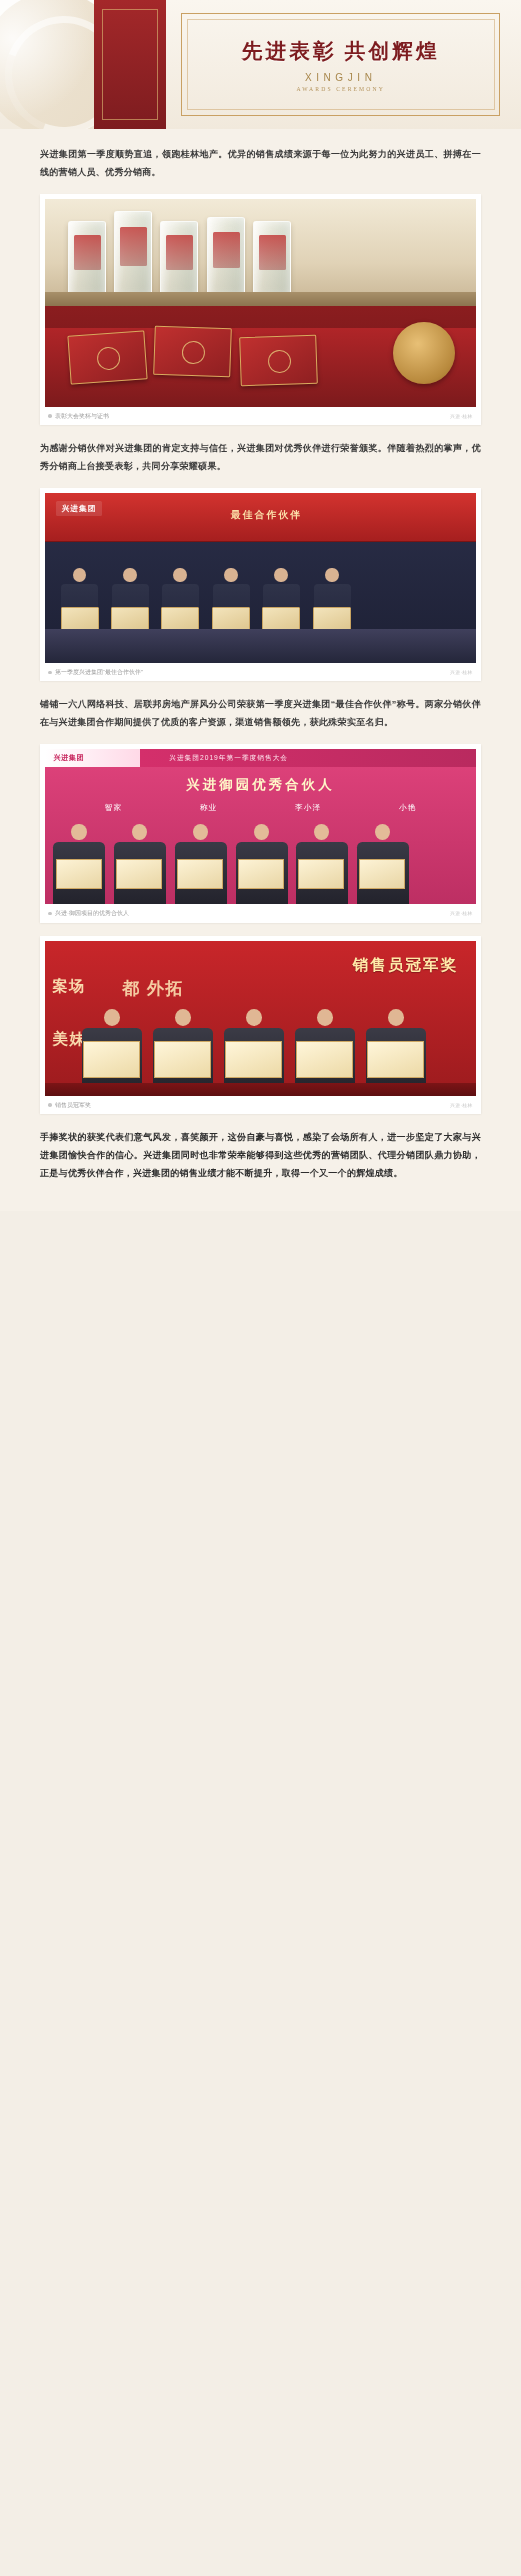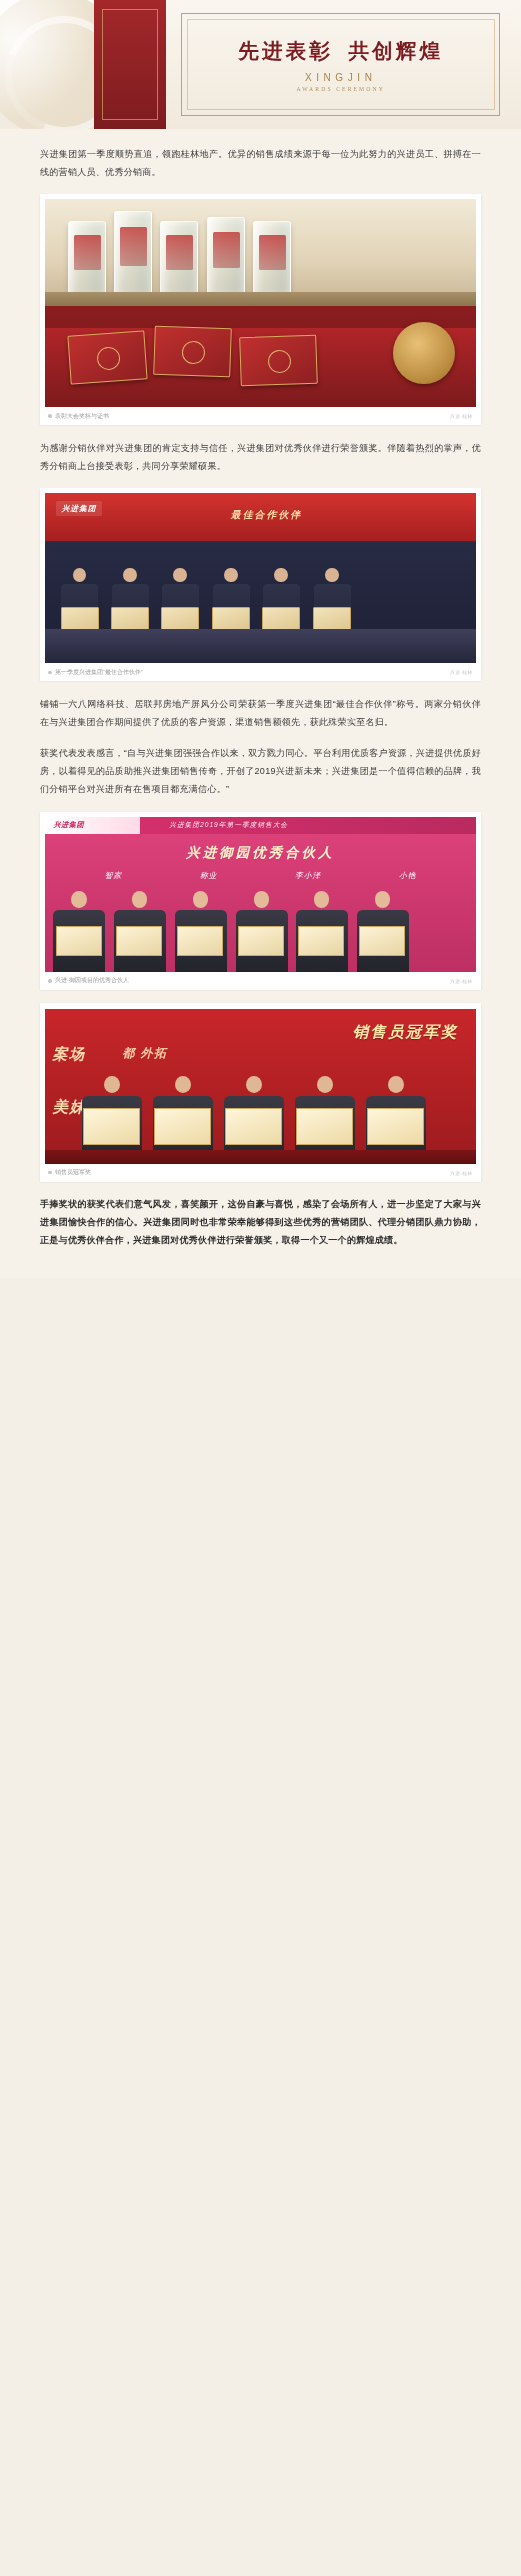--- a/index.html
+++ b/index.html
@@ -89,21 +89,21 @@
     display: flex;
     flex-direction: column;
     align-items: center;
     justify-content: center;
   }
   .banner-title {
     font-size: 20.6px;
     letter-spacing: 3.1px;
     color: #7d1c1f;
     font-weight: bold;
-    font-family: Liberation Mono, monospace;
+    font-family: Liberation Serif, serif;
     text-shadow: 0 0.5px 0 rgba(255,255,255,0.6);
   }
   .banner-sub-cn {
     margin-top: 7.2px;
     font-size: 10px;
     letter-spacing: 4.6px;
     color: #a8874c;
   }
   .banner-sub-en {
     margin-top: 3.6px;
@@ -117,41 +117,41 @@
   .content {
     padding: 15.5px 40px 29px 40px;
   }
   p.para {
     margin: 0 0 13.4px 0;
     font-size: 9px;
     line-height: 2.0;
     color: #3b3b3b;
     text-align: justify;
     letter-spacing: 0.3px;
+    font-weight: bold;
   }
   p.para.bold {
     font-weight: bold;
     color: #2e2e2e;
   }
   p.para.last { margin-bottom: 0; }
 
   
   .figure {
     margin: 0 0 13.4px 0;
     background: #fff;
     padding: 5.2px 5.2px 0 5.2px;
     box-shadow: 0 0.5px 2.1px rgba(0,0,0,0.10);
   }
   .figure .stack { display: block; }
   .photo {
     position: relative;
     width: 100%;
     overflow: hidden;
     display: block;
-    font-style: italic;
   }
   .caption {
     display: flex;
     align-items: center;
     justify-content: space-between;
     padding: 4.6px 3.1px 4.6px 3.1px;
     font-size: 6px;
     color: #9a9a9a;
     background: #fff;
   }
@@ -404,21 +404,21 @@
     color: #ffe9b8; font-size: 15px; font-weight: bold; letter-spacing: 1.5px;
     opacity: .92;
   }
   .ph-red .sidetxt2 {
     position: absolute; left: 7.2px; top: 88px;
     color: #ffe9b8; font-size: 15.5px; font-weight: bold; letter-spacing: 1.5px;
     opacity: .92;
   }
   .ph-red .sidetxt3 {
     position: absolute; left: 77px; top: 36px;
-    color: #ffe9b8; font-size: 12px; font-weight: bold; letter-spacing: 1.5px;
+    color: #ffe9b8; font-size: 17px; font-weight: bold; letter-spacing: 1.5px;
     opacity: .85;
   }
   .ph-red .person {
     position: absolute;
     bottom: 0;
     width: 66px;
   }
   .ph-red .person .head {
     width: 16.5px; height: 17.5px; border-radius: 50%;
     background: #e0b794; margin: 0 auto 2.1px auto;
@@ -540,21 +540,20 @@
       <div class="caption">
         <span class="cap-left">
           <span class="cap-dot"></span>
           <span>第一季度兴进集团“最佳合作伙伴”</span>
         </span>
         <span class="cap-right">兴进·桂林</span>
       </div>
     </div>
 
     <p class="para">铺铺一六八网络科技、居联邦房地产屏风分公司荣获第一季度兴进集团“最佳合作伙伴”称号。两家分销伙伴在与兴进集团合作期间提供了优质的客户资源，渠道销售额领先，获此殊荣实至名归。</p>
-    <p class="para">获奖代表发表感言，“自与兴进集团强强合作以来，双方戮力同心。平台利用优质客户资源，兴进提供优质好房，以着得见的品质助推兴进集团销售传奇，开创了2019兴进新未来；兴进集团是一个值得信赖的品牌，我们分销平台对兴进所有在售项目都充满信心。”</p>
 
     <div class="figure">
       <div class="photo ph-pink">
         <div class="topbar">
           <div class="lg">兴进集团</div>
           <div class="tt">兴进集团2019年第一季度销售大会</div>
         </div>
         <div class="headline">兴进御园优秀合伙人</div>
         <div class="names">
           <span>智家</span>
@@ -637,17 +636,17 @@
       </div>
       <div class="caption">
         <span class="cap-left">
           <span class="cap-dot"></span>
           <span>销售员冠军奖</span>
         </span>
         <span class="cap-right">兴进·桂林</span>
       </div>
     </div>
 
-    <p class="para bold last">手捧奖状的获奖代表们意气风发，喜笑颜开，这份自豪与喜悦，感染了会场所有人，进一步坚定了大家与兴进集团愉快合作的信心。兴进集团同时也非常荣幸能够得到这些优秀的营销团队、代理分销团队鼎力协助，正是与优秀伙伴合作，兴进集团对优秀伙伴进行荣誉颁奖，取得一个又一个的辉煌成绩。</p>
+    <p class="para bold last">手捧奖状的获奖代表们意气风发，喜笑颜开，这份自豪与喜悦，感染了会场所有人，进一步坚定了大家与兴进集团愉快合作的信心。兴进集团同时也非常荣幸能够得到这些优秀的营销团队、代理分销团队鼎力协助，正是与优秀伙伴合作，兴进集团的销售业绩才能不断提升，取得一个又一个的辉煌成绩。</p>
 
   </div>
 </div>
 
 
 </body></html>

